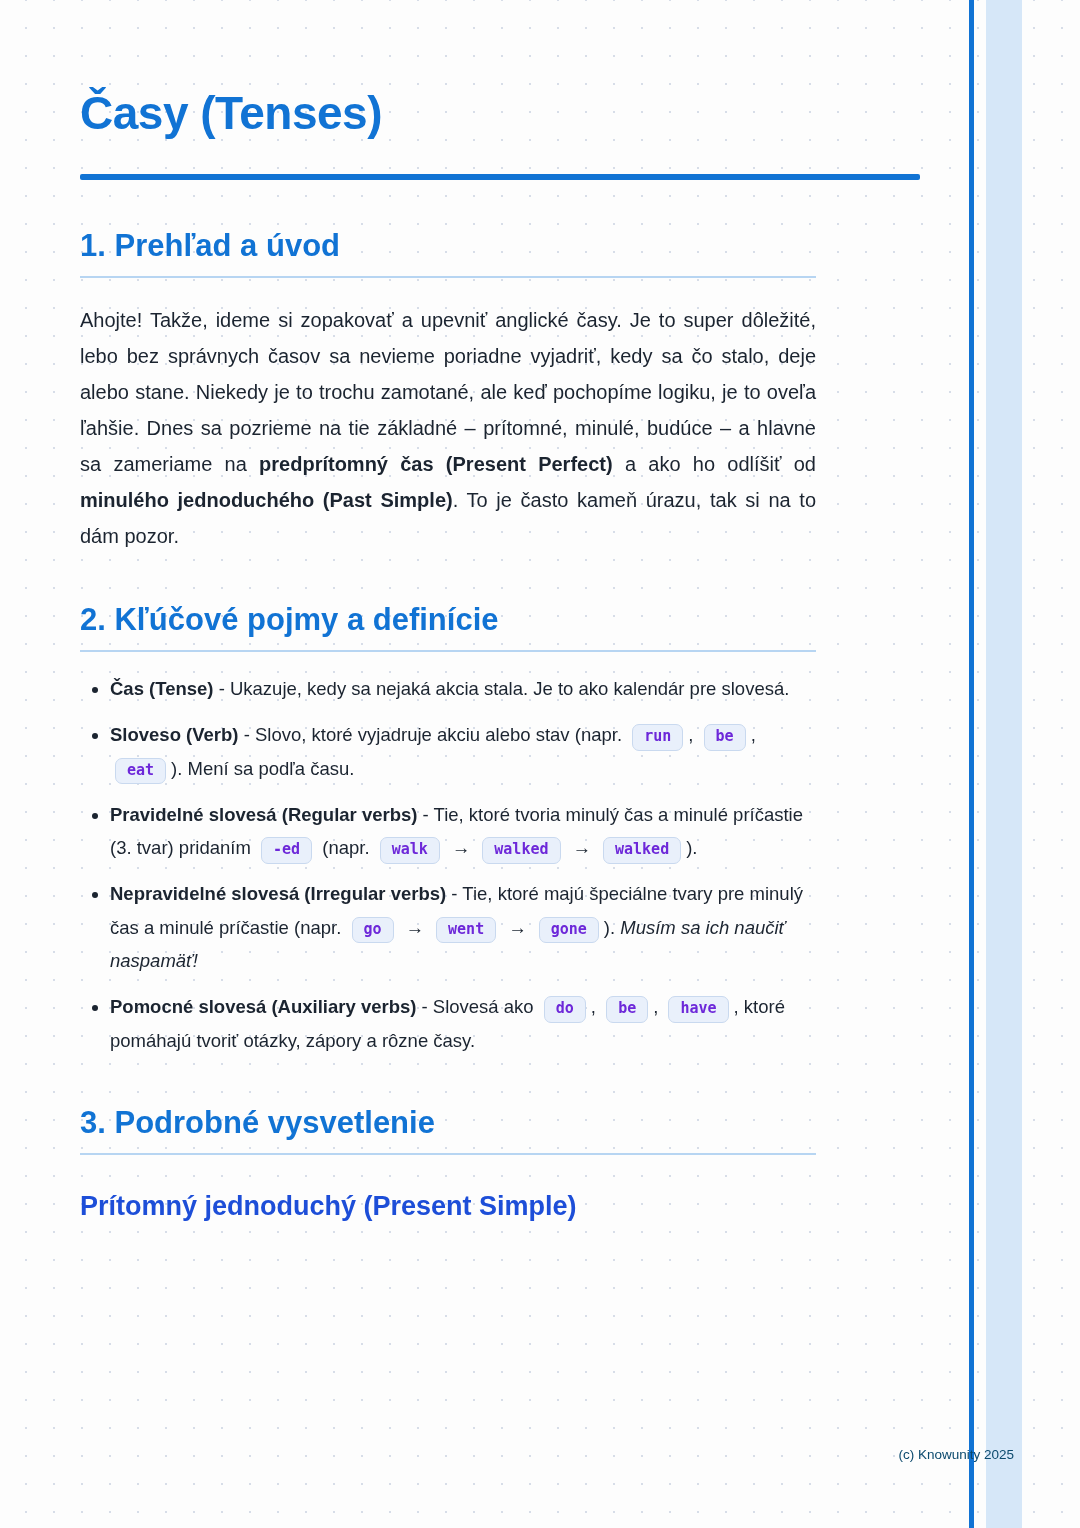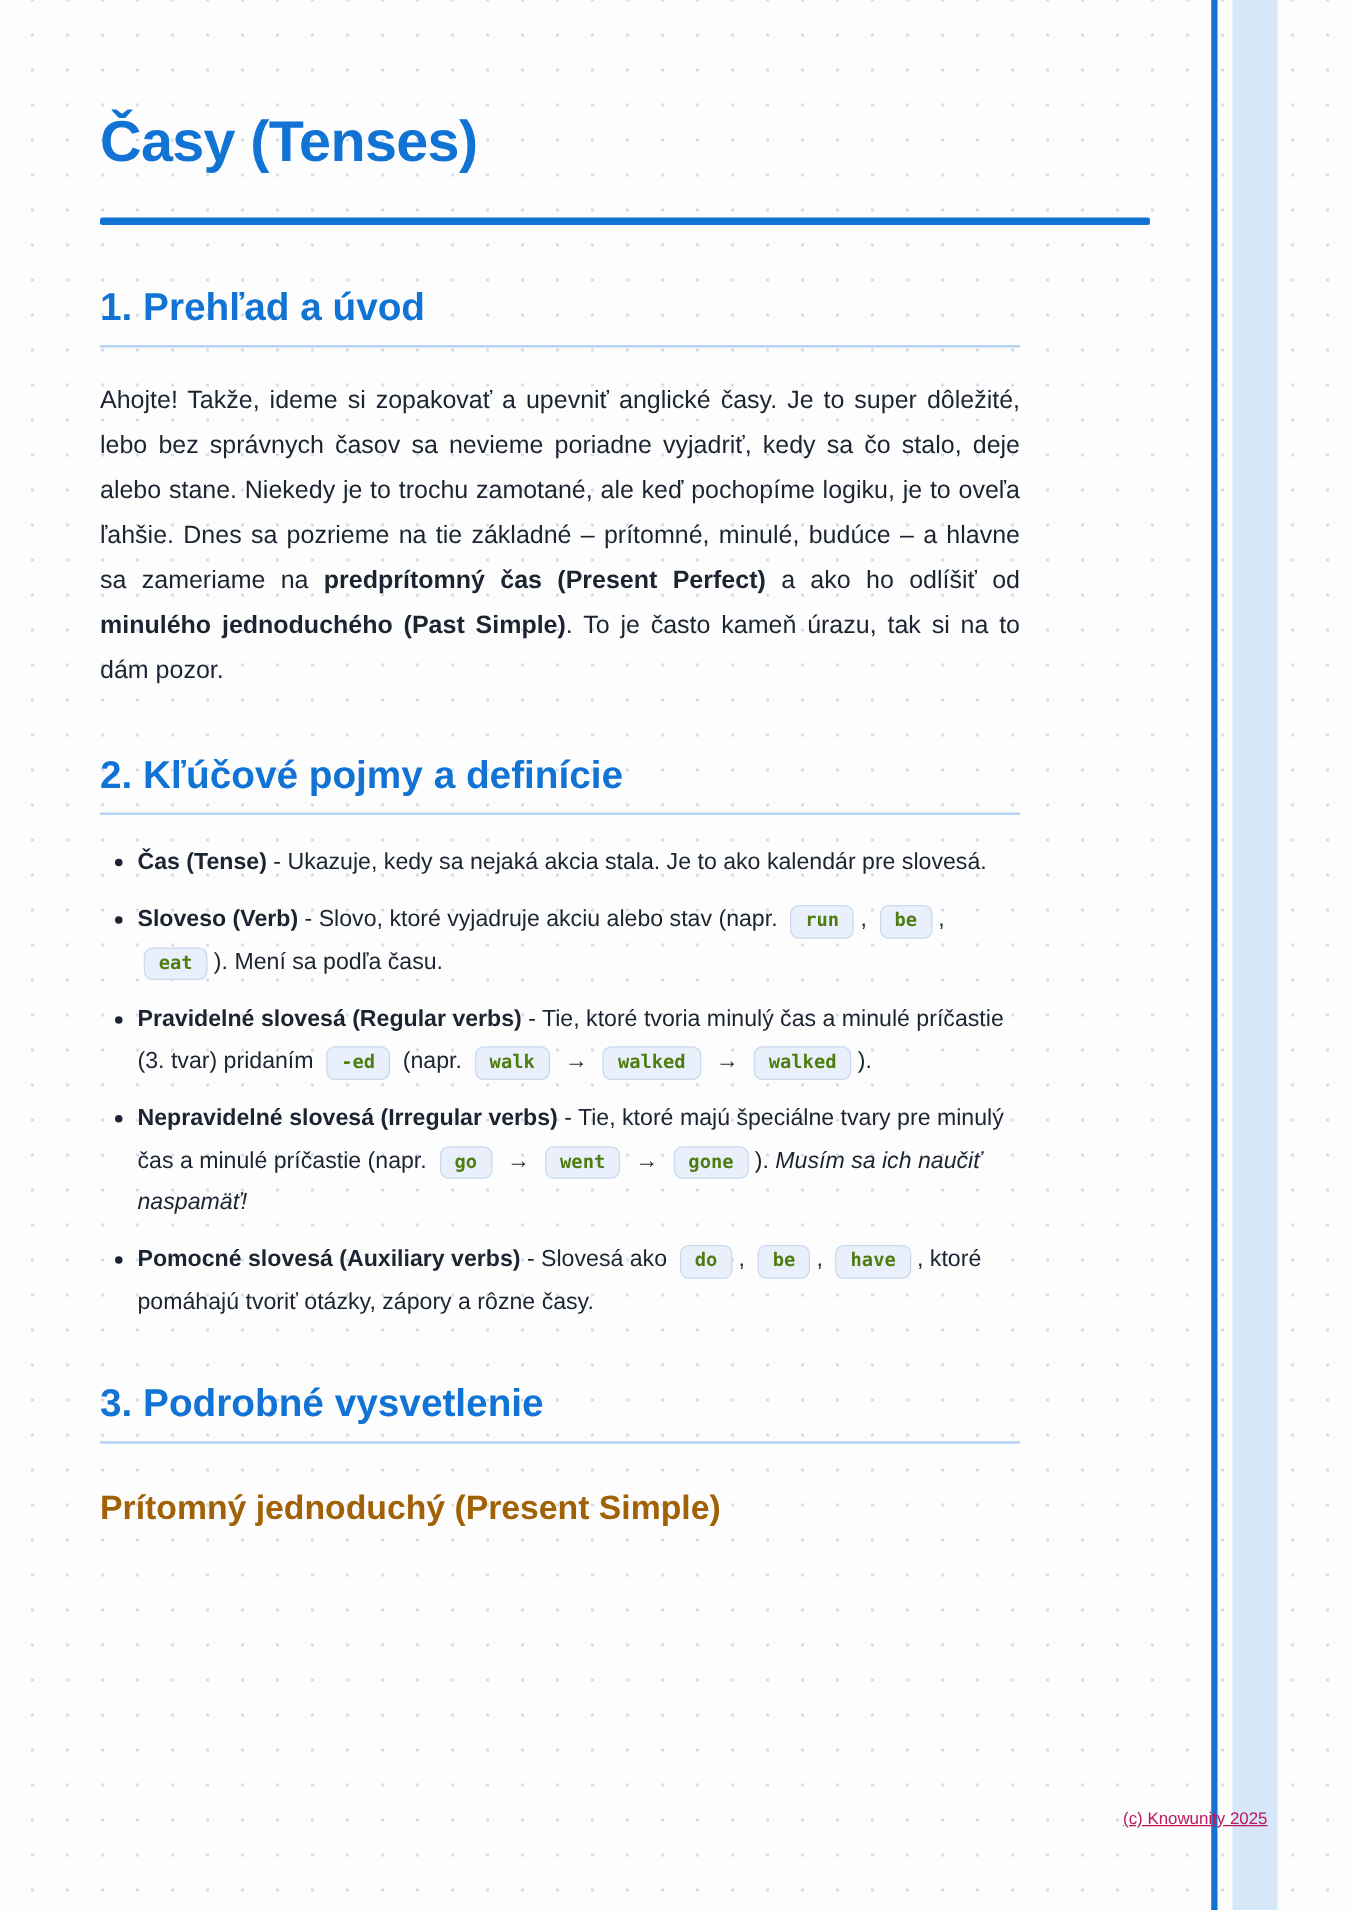--- a/index.html
+++ b/index.html
@@ -71,45 +71,44 @@
   ul.term-list li {
     margin-bottom: 13px;
     font-size: 18.5px;
     line-height: 1.8;
   }
   ul.term-list li::marker { color: #1b2430; }
   .sub-heading {
     margin: 36px 0 0 0;
     font-size: 27px;
     font-weight: 700;
-    color: #a16207;
+    color: #1d4ed8;
   }
   .bold { font-weight: 700; }
   .italic { font-style: italic; }
   .code {
     display: inline-block;
     background: #e9f0fb;
     border: 1px solid #c9d9ef;
     border-radius: 7px;
     padding: 0px 11px 2px 11px;
     margin: 0 5px;
     font-family: "DejaVu Sans Mono", monospace;
     font-size: 15px;
     font-weight: 700;
-    color: #4d7c0f;
+    color: #6d28d9;
     line-height: 1.5;
   }
   .arrow { margin: 0 7px; color: #1b2430; }
   .footer-credit {
     position: absolute;
     right: 66px;
     bottom: 66px;
     font-size: 13.5px;
-    color: #be185d;
-    text-decoration: underline;
+    color: #0c4a6e;
   }
 </style>
 </head>
 <body>
 
 <div class="accent-line"></div>
 <div class="accent-band"></div>
 
 <div class="content">
 

